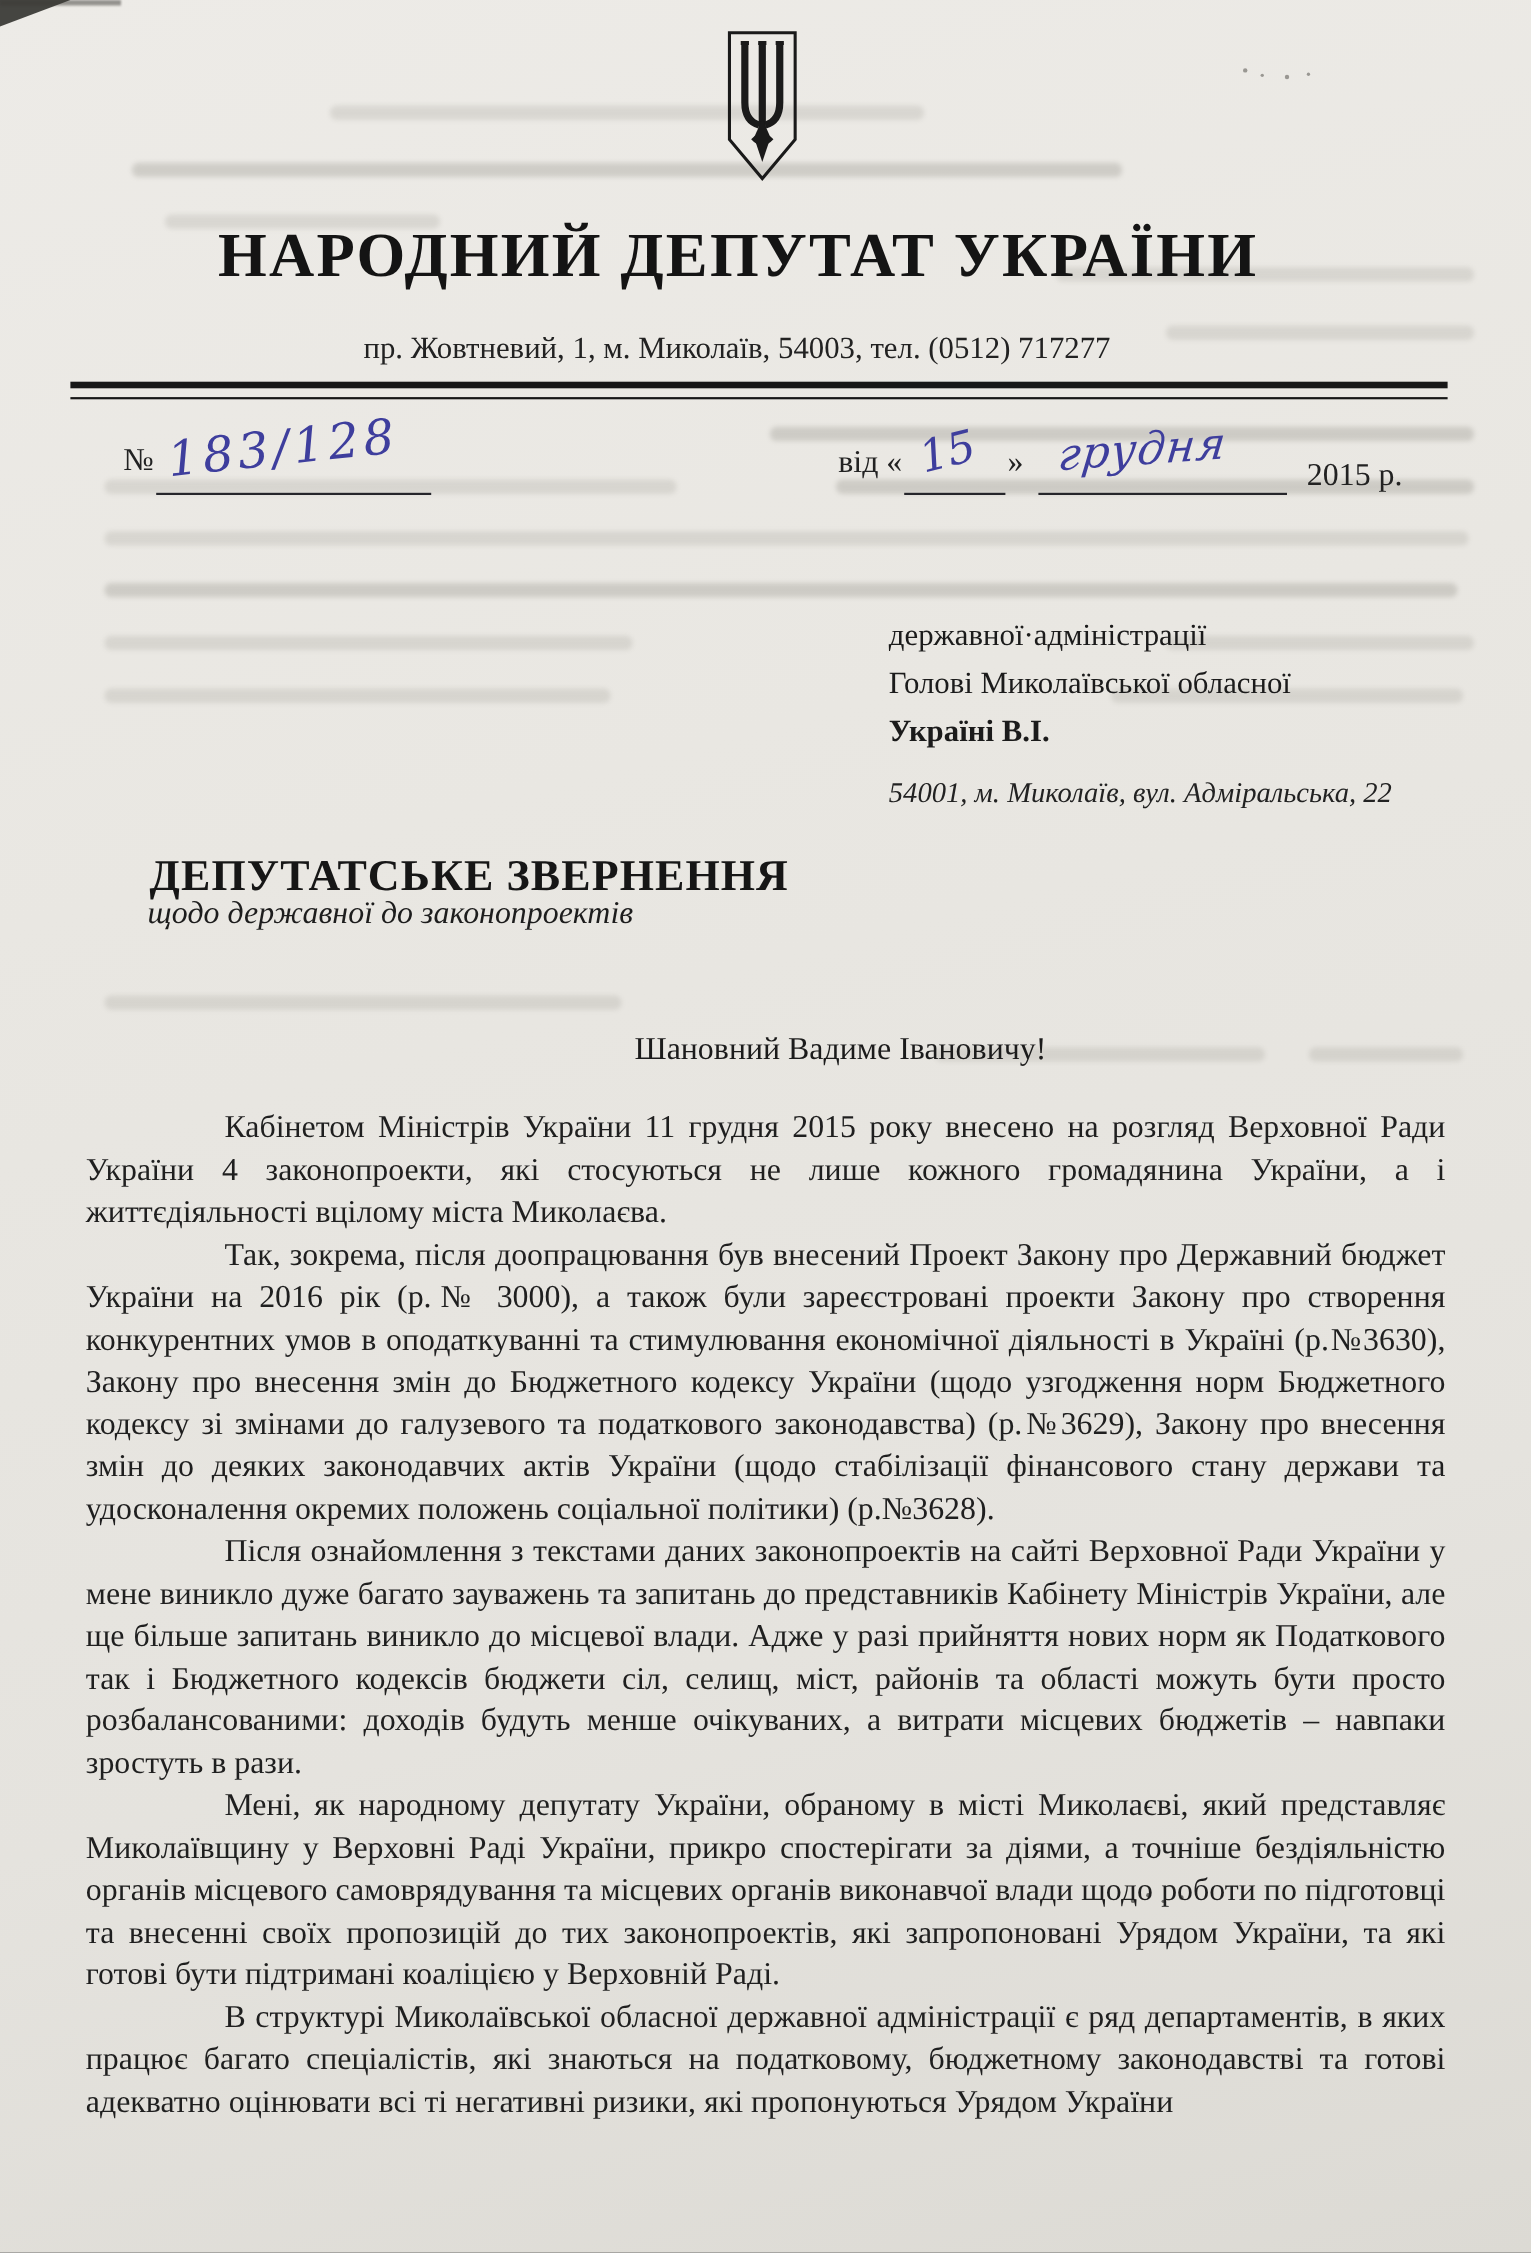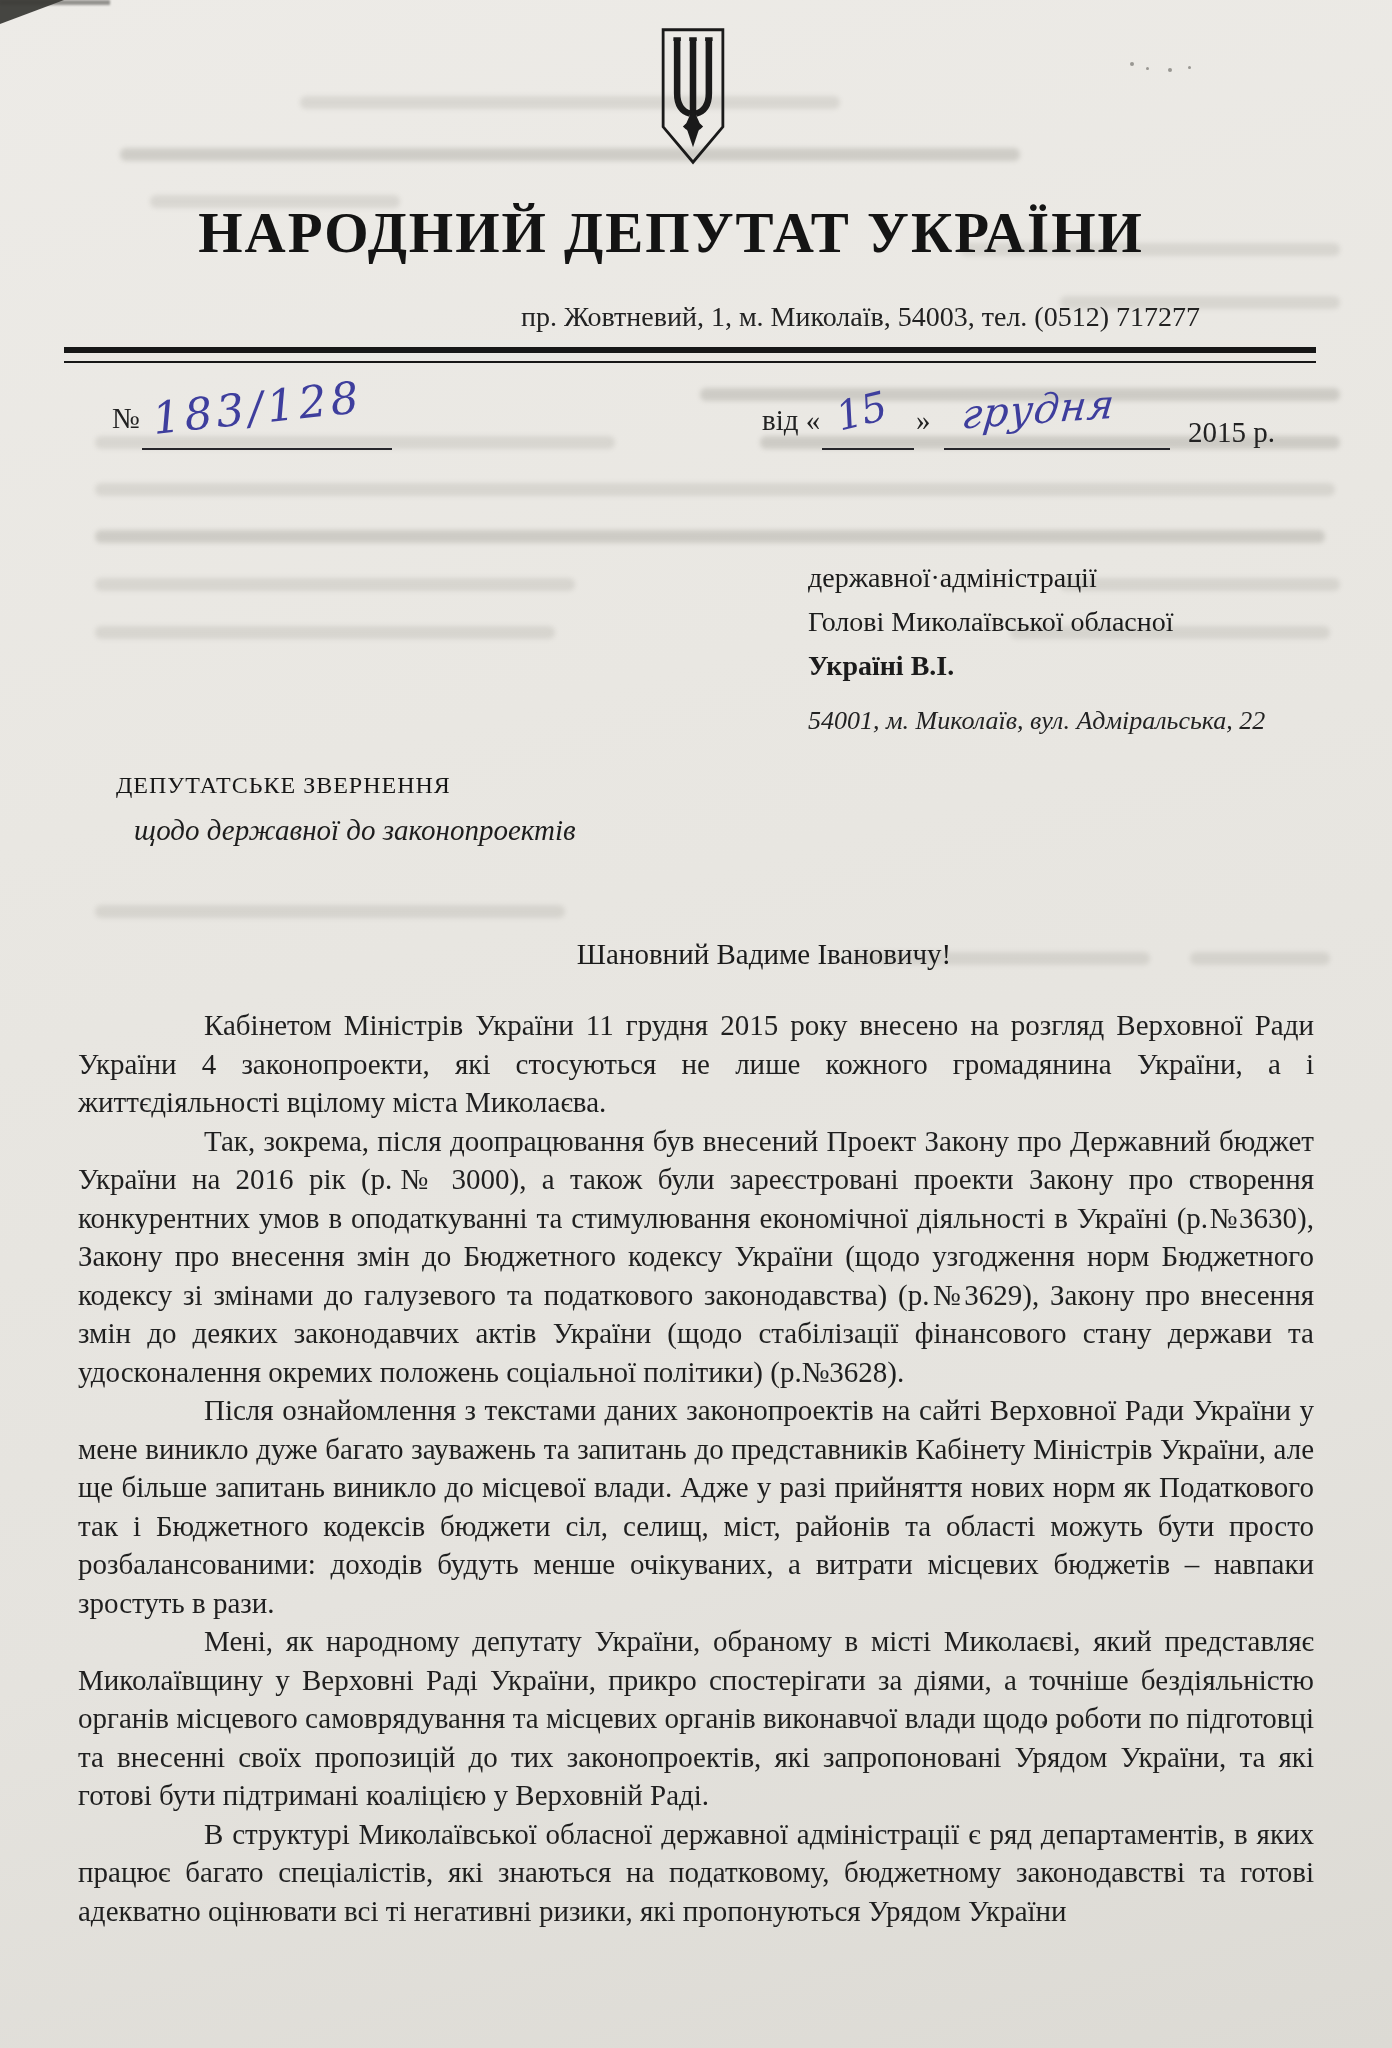--- a/index.html
+++ b/index.html
@@ -38,21 +38,21 @@
   .bleed{background:#78766c;opacity:.16;filter:blur(2.4px);border-radius:6px;height:13px;}
   .bleed.dk{opacity:.22;background:#6b695f;}
 
   
   .emblem{left:645px;top:26px;width:96px;height:140px;}
   .org-title{
     left:96px;top:200px;width:1150px;
     text-align:center;font-weight:bold;font-size:57px;letter-spacing:2px;
     color:#141414;white-space:nowrap;
   }
-  .org-address{left:140px;top:301px;width:1060px;text-align:right;font-size:28px;color:#222;}
+  .org-address{left:140px;top:301px;width:1060px;text-align:center;font-size:28px;color:#222;}
   .rule-thick{left:64px;top:347px;width:1252px;height:6px;background:#171717;}
   .rule-thin{left:64px;top:361px;width:1252px;height:2px;background:#171717;}
 
   
   .ref-label{font-size:29px;color:#222;}
   .no-label{left:112px;top:402px;}
   .fill-line{height:2px;background:#26262b;}
   .no-line{left:142px;top:448px;width:250px;}
   .day-line{left:822px;top:448px;width:92px;}
   .month-line{left:944px;top:448px;width:226px;}
@@ -66,21 +66,21 @@
   .quote-close{left:916px;top:404px;}
   .hand-month{left:962px;top:386px;font-size:40px;transform:rotate(-4deg) skewX(-10deg);letter-spacing:1px;}
   .year-label{left:1188px;top:416px;}
 
   
   .recipient{left:808px;top:556px;width:470px;font-size:28px;line-height:44px;color:#1b1b1b;}
   .recipient .name{font-weight:bold;}
   .recipient-addr{left:808px;top:706px;width:520px;font-size:26px;font-style:italic;color:#222;}
 
   
-  .subj-title{left:116px;top:772px;font-size:24px;font-weight:normal;letter-spacing:1px;color:#161616;}
+  .subj-title{left:136px;top:772px;font-size:40px;font-weight:bold;letter-spacing:1px;color:#161616;}
   .subj-sub{left:134px;top:814px;font-size:29px;font-style:italic;color:#1d1d1d;}
 
   
   .salutation{left:434px;top:938px;width:660px;text-align:center;font-size:29px;color:#1b1b1b;}
   .body-text{left:78px;top:1006px;width:1236px;font-size:29px;line-height:38.5px;text-align:justify;color:#1f1f1f;}
   .body-text p{margin:0;text-indent:126px;}
 </style>
 </head>
 <body>
 

